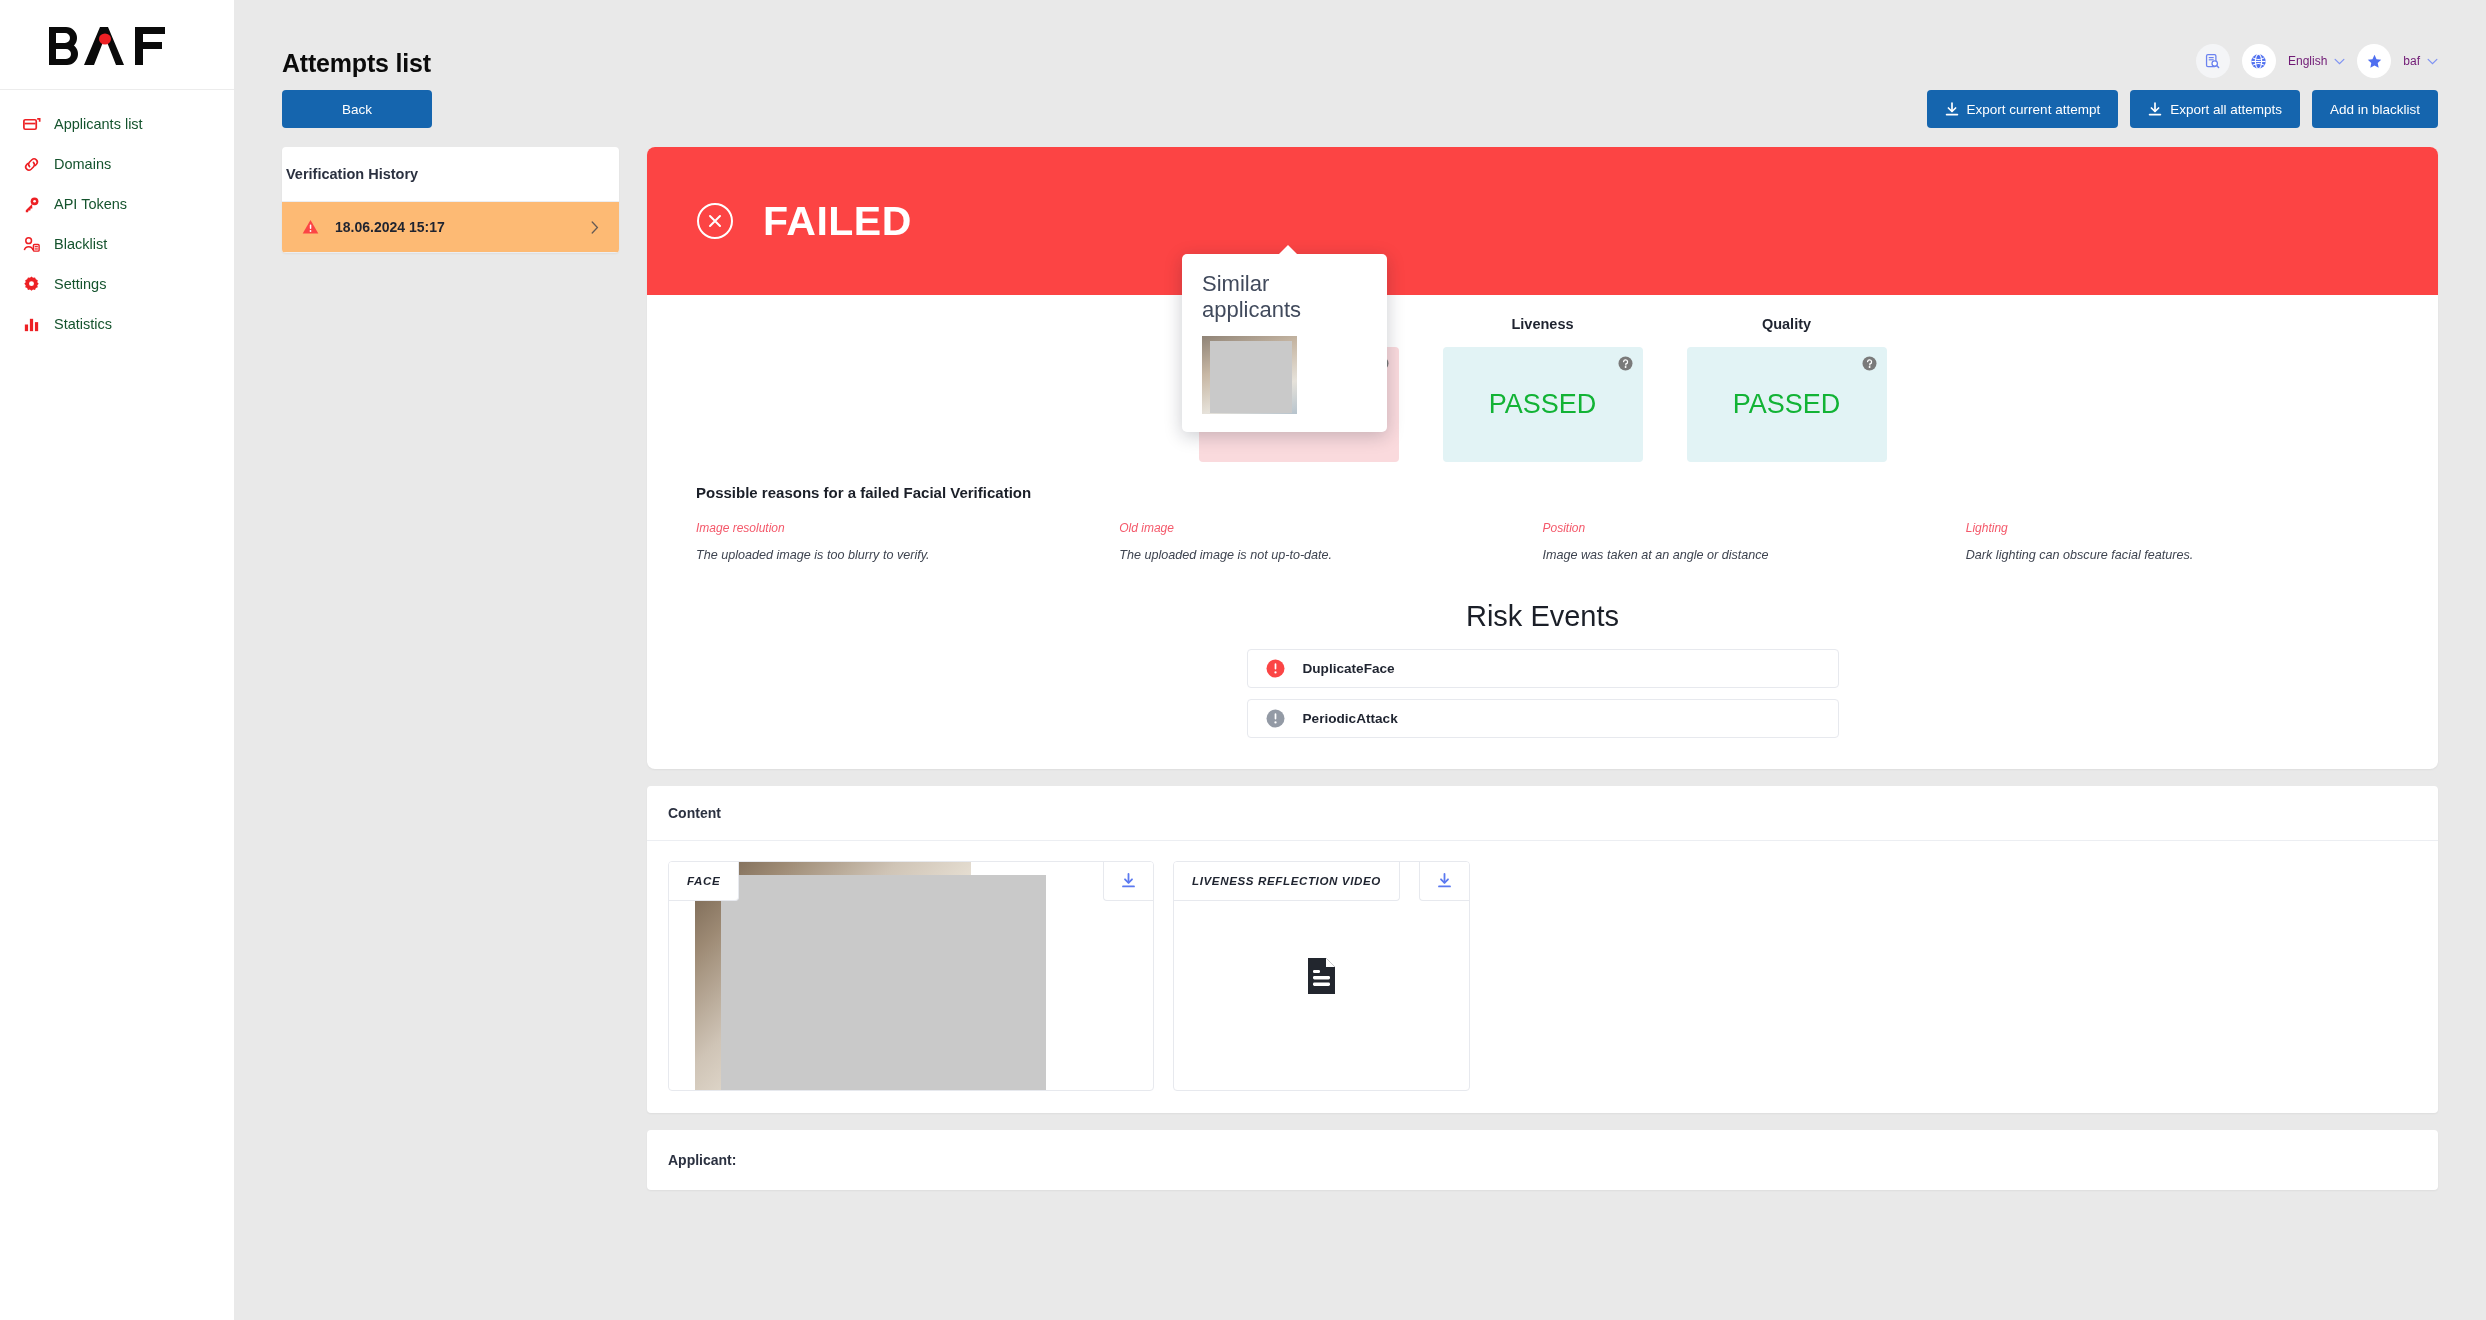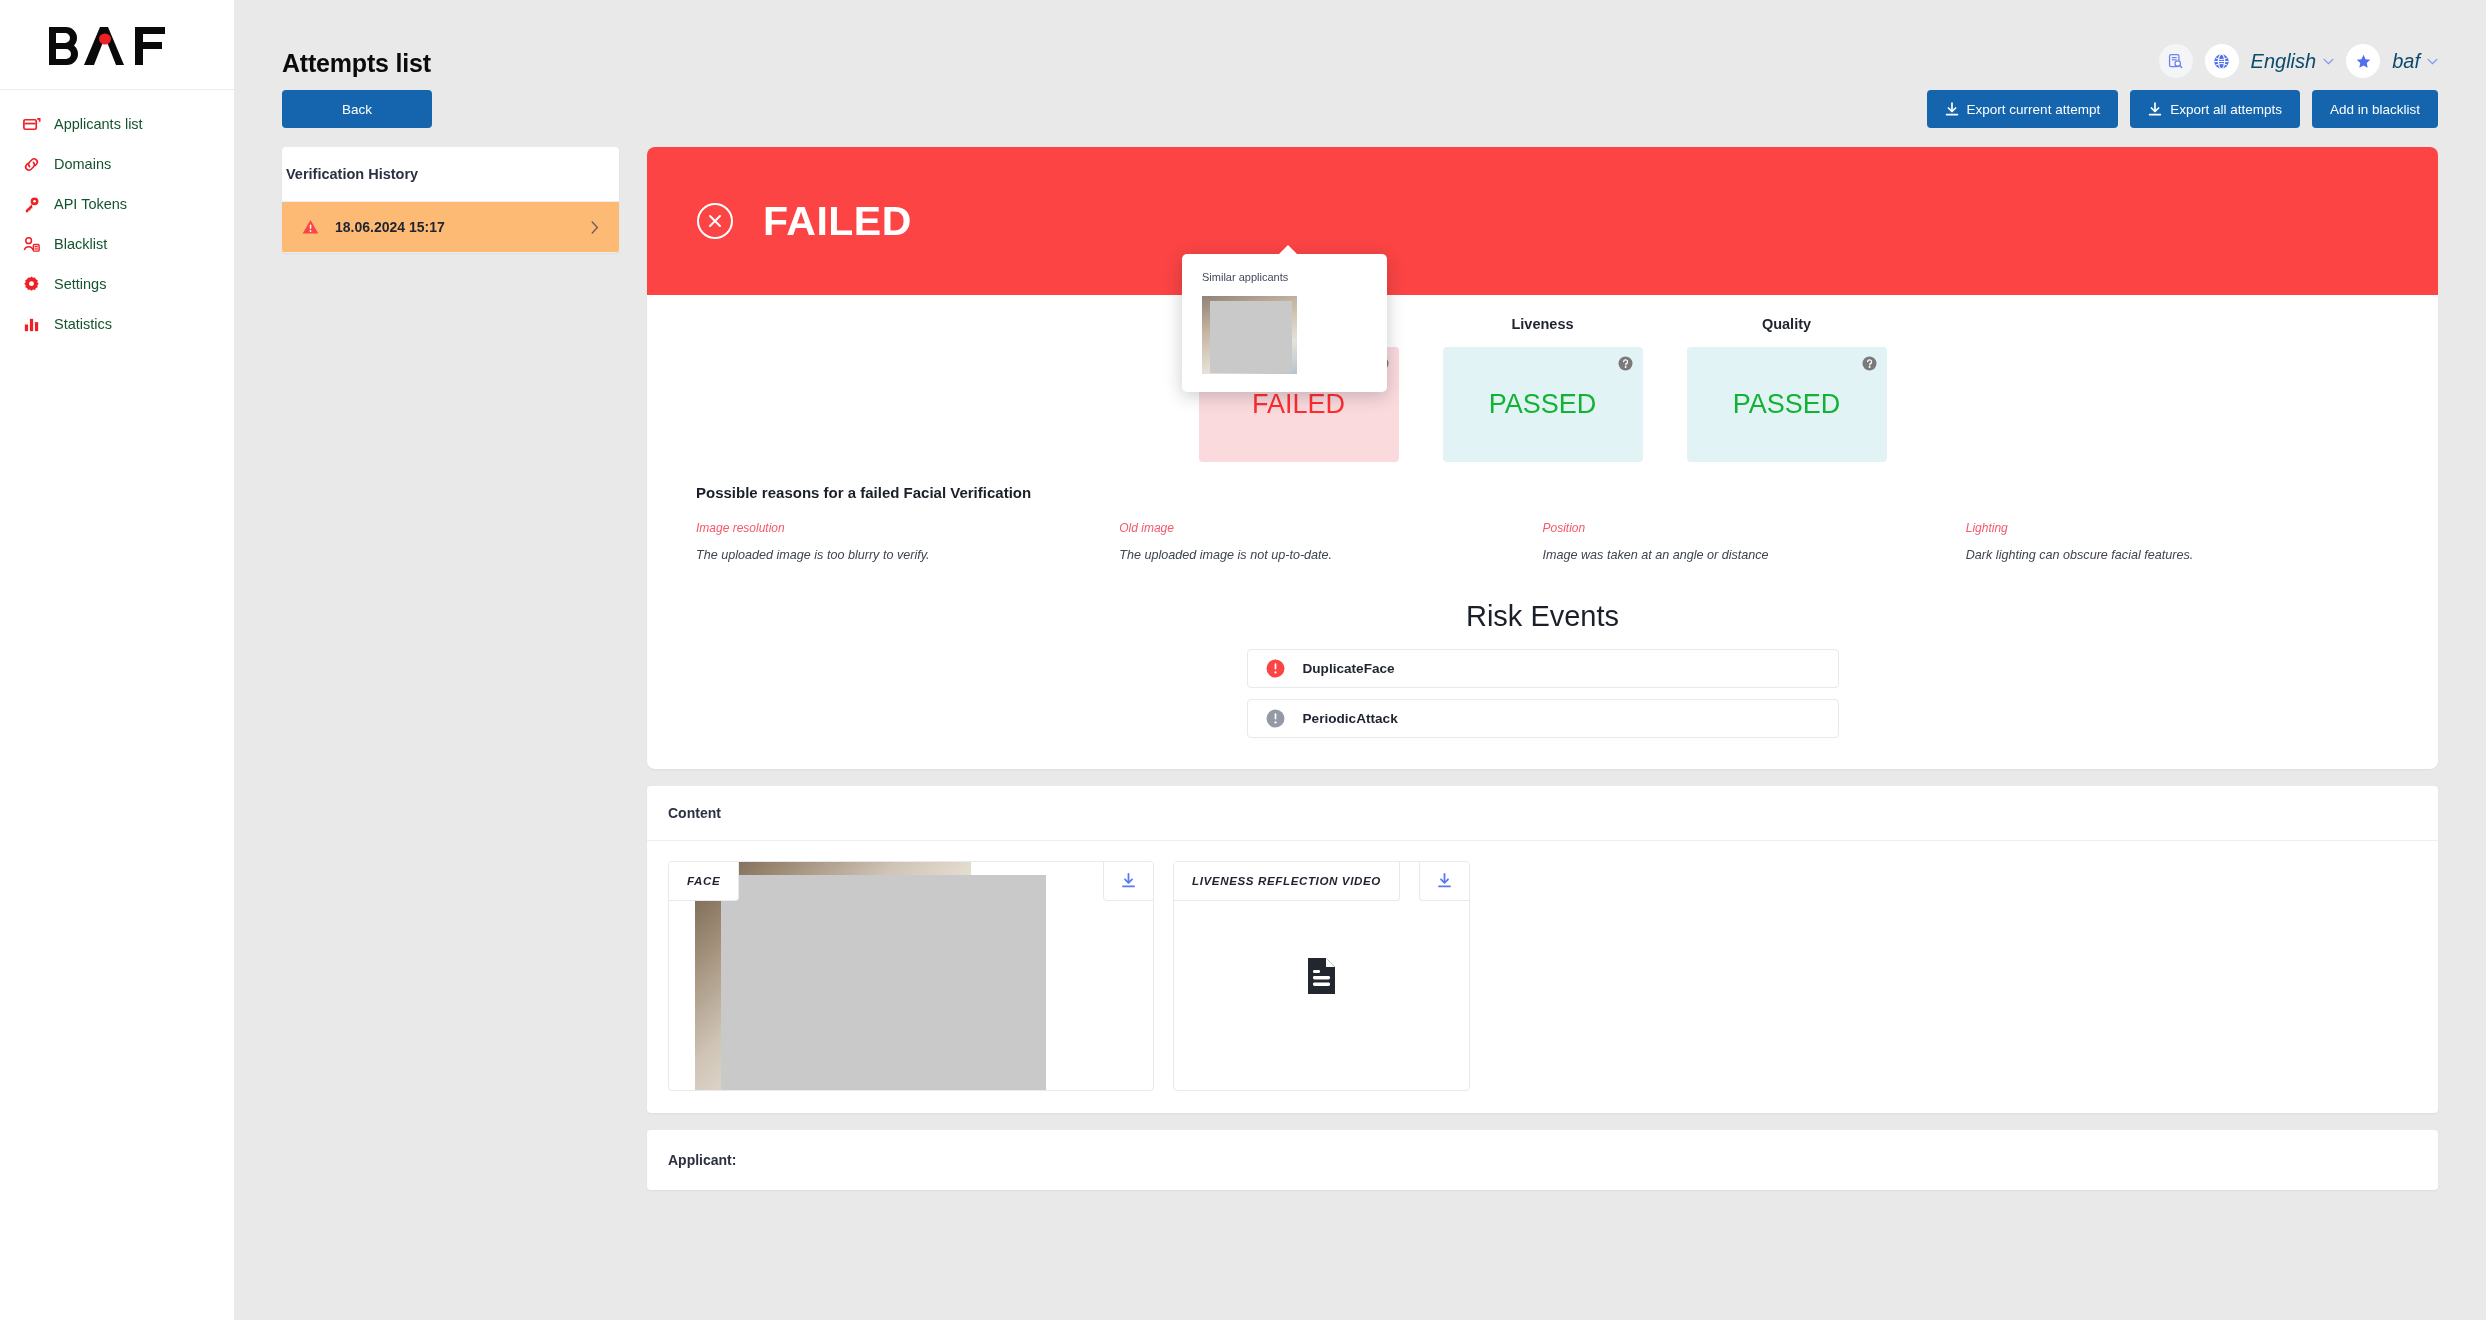--- a/index.html
+++ b/index.html
@@ -42,21 +42,21 @@
 
   .topbar-right { display: flex; align-items: center; gap: 12px; }
   .circle-btn {
     width: 34px; height: 34px; border-radius: 50%;
     background: #ffffff; display: flex; align-items: center; justify-content: center;
     cursor: pointer;
   }
   .circle-btn.faint { background: #f4f5f7; }
   .lang-sel, .user-sel {
     display: flex; align-items: center; gap: 7px;
-    font-size: 20px; color: #0c4a6e; cursor: pointer; font-style: italic;
+    font-size: 12px; color: #701a75; cursor: pointer;
   }
   .chev { width: 11px; height: 7px; display: block; }
 
   .actions-row {
     display: flex; align-items: center; justify-content: space-between;
     padding: 0 48px; margin-top: 8px; height: 46px;
   }
   .btn {
     background: #1565ae; color: #fff; border: none; border-radius: 4px;
     font-size: 13.5px; font-family: "Liberation Sans", sans-serif;
@@ -140,21 +140,21 @@
     position: absolute; left: 535px; top: 107px; width: 205px;
     background: #fff; border-radius: 5px; padding: 17px 20px 18px 20px;
     box-shadow: 0 4px 18px rgba(20,25,40,.22);
     z-index: 30;
   }
   .tooltip:before {
     content: ""; position: absolute; top: -9px; left: 96px;
     border-left: 10px solid transparent; border-right: 10px solid transparent;
     border-bottom: 10px solid #fff;
   }
-  .tooltip-title { font-size: 11px; color: #414a5c; margin-bottom: 13px; }
+  .tooltip-title { font-size: 22px; color: #414a5c; margin-bottom: 13px; }
   .tip-thumb {
     width: 95px; height: 78px; position: relative; overflow: hidden;
     background: linear-gradient(160deg,#8f8376 0%,#c7b7a4 35%,#e6e2da 70%,#b6c3cd 100%);
   }
   .tip-thumb .redact {
     position: absolute; left: 8px; top: 5px; width: 82px; height: 72px; background: #c9c9c9;
   }
 
   
   .content-card {

